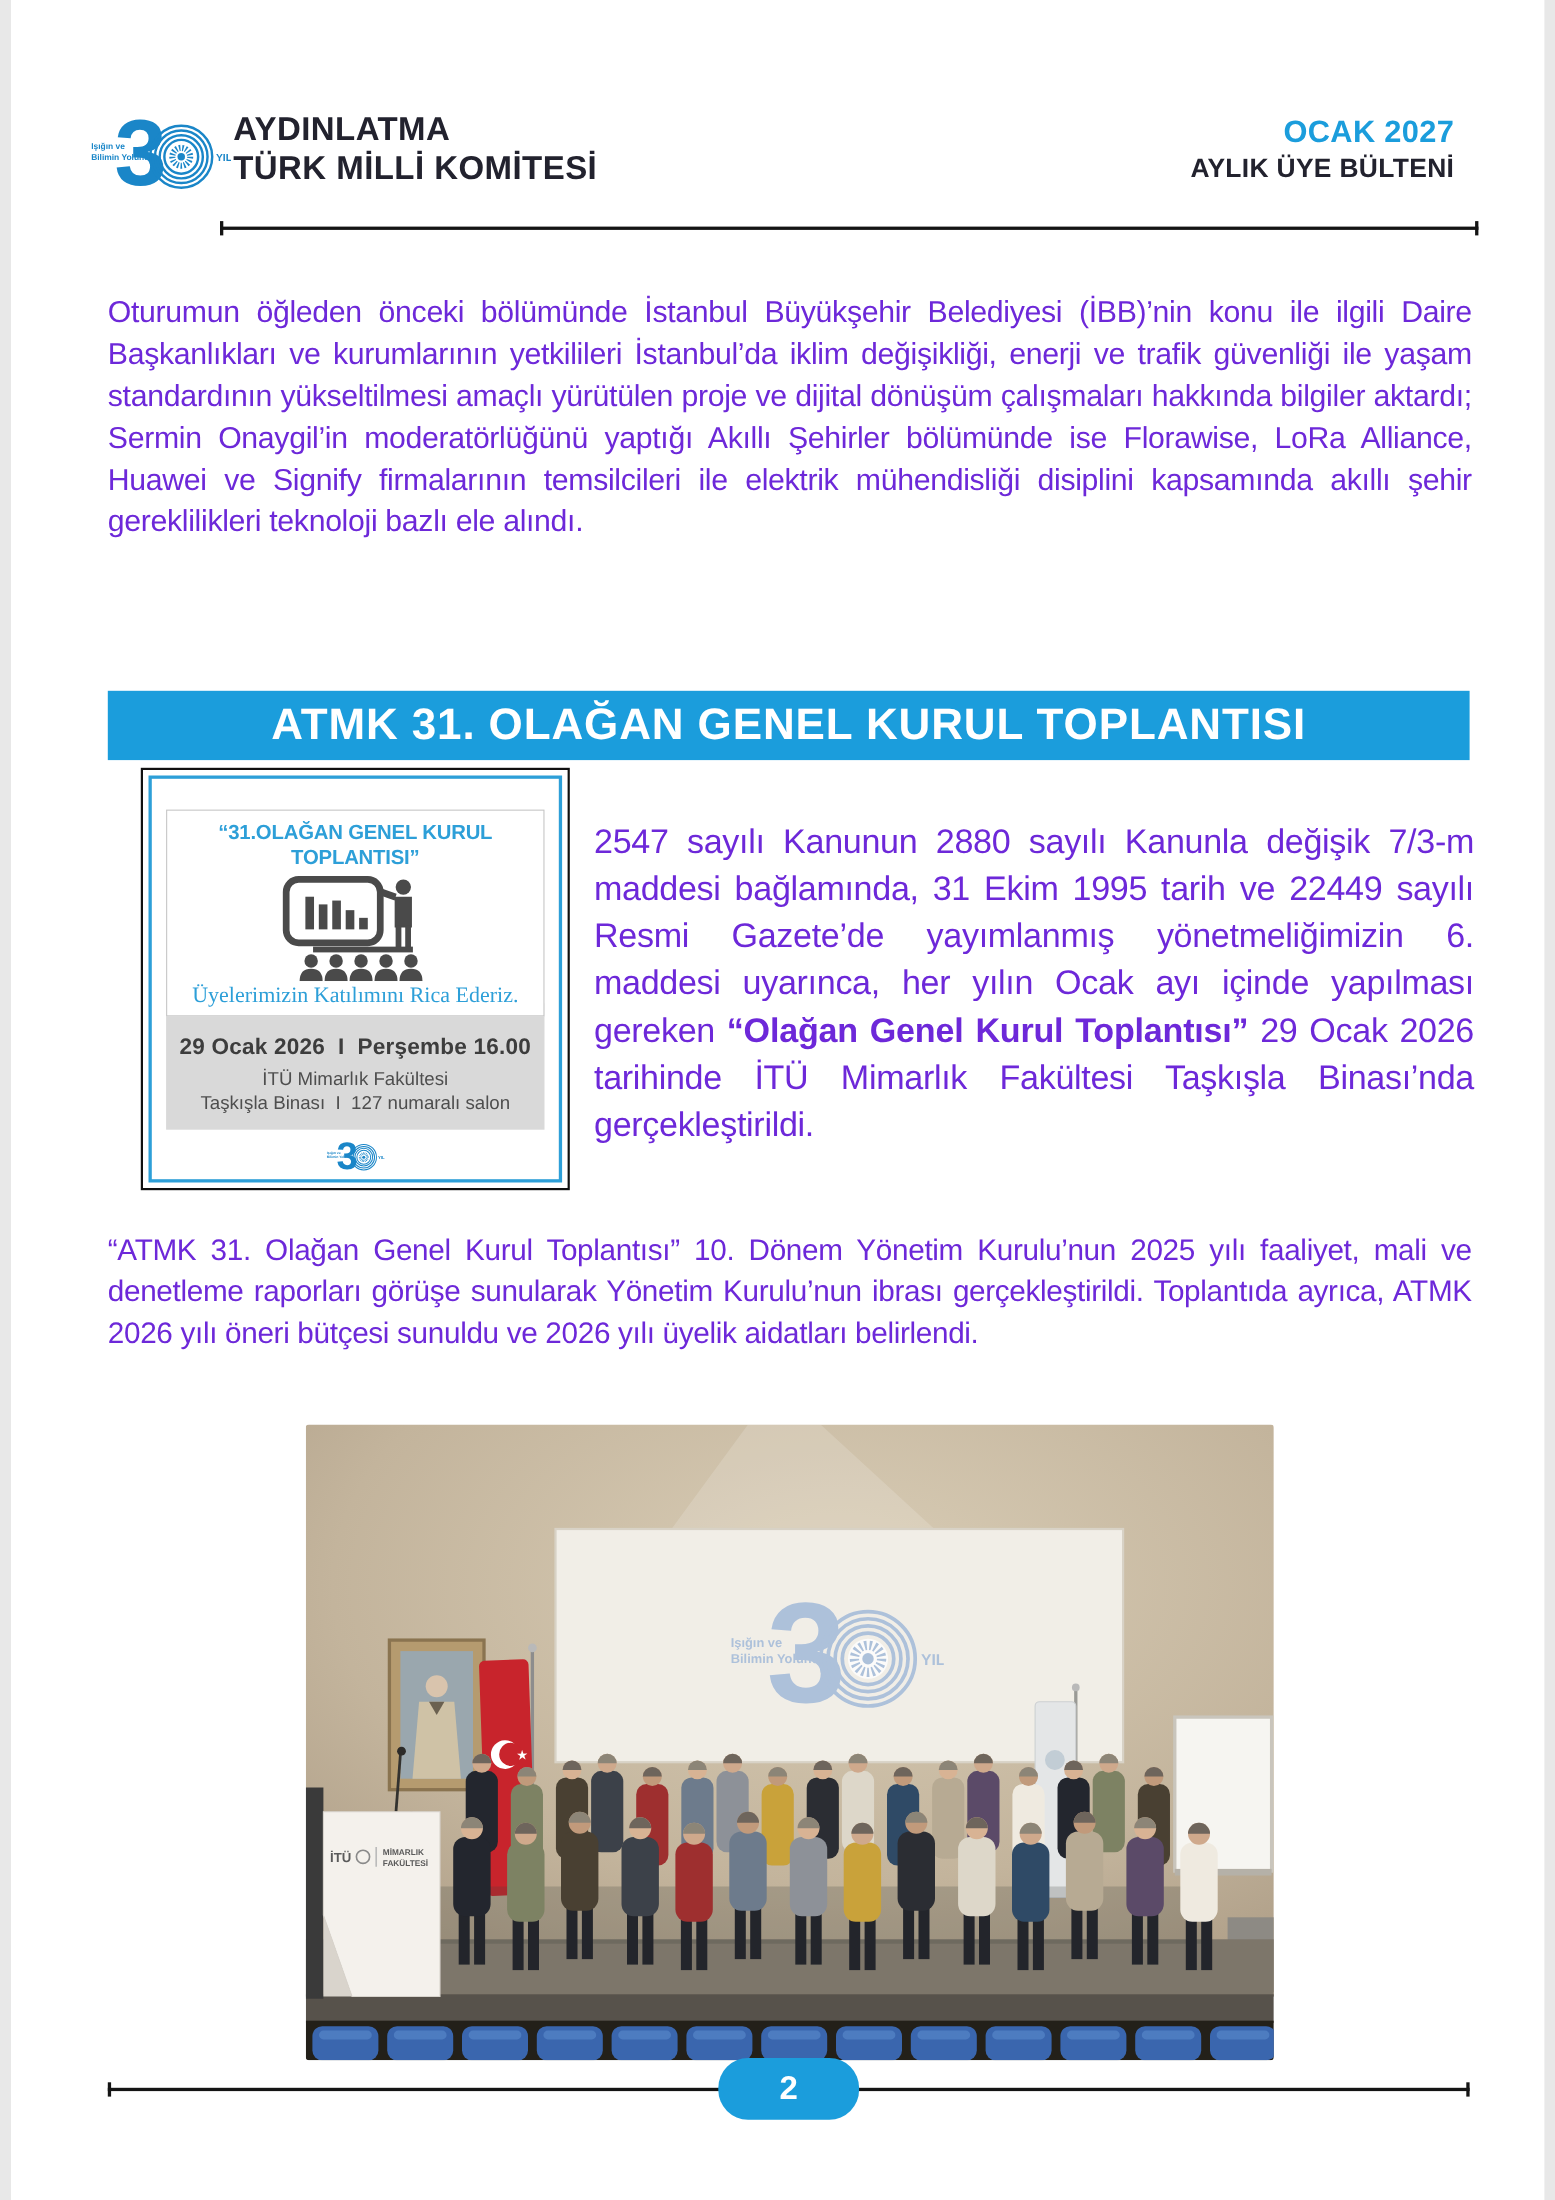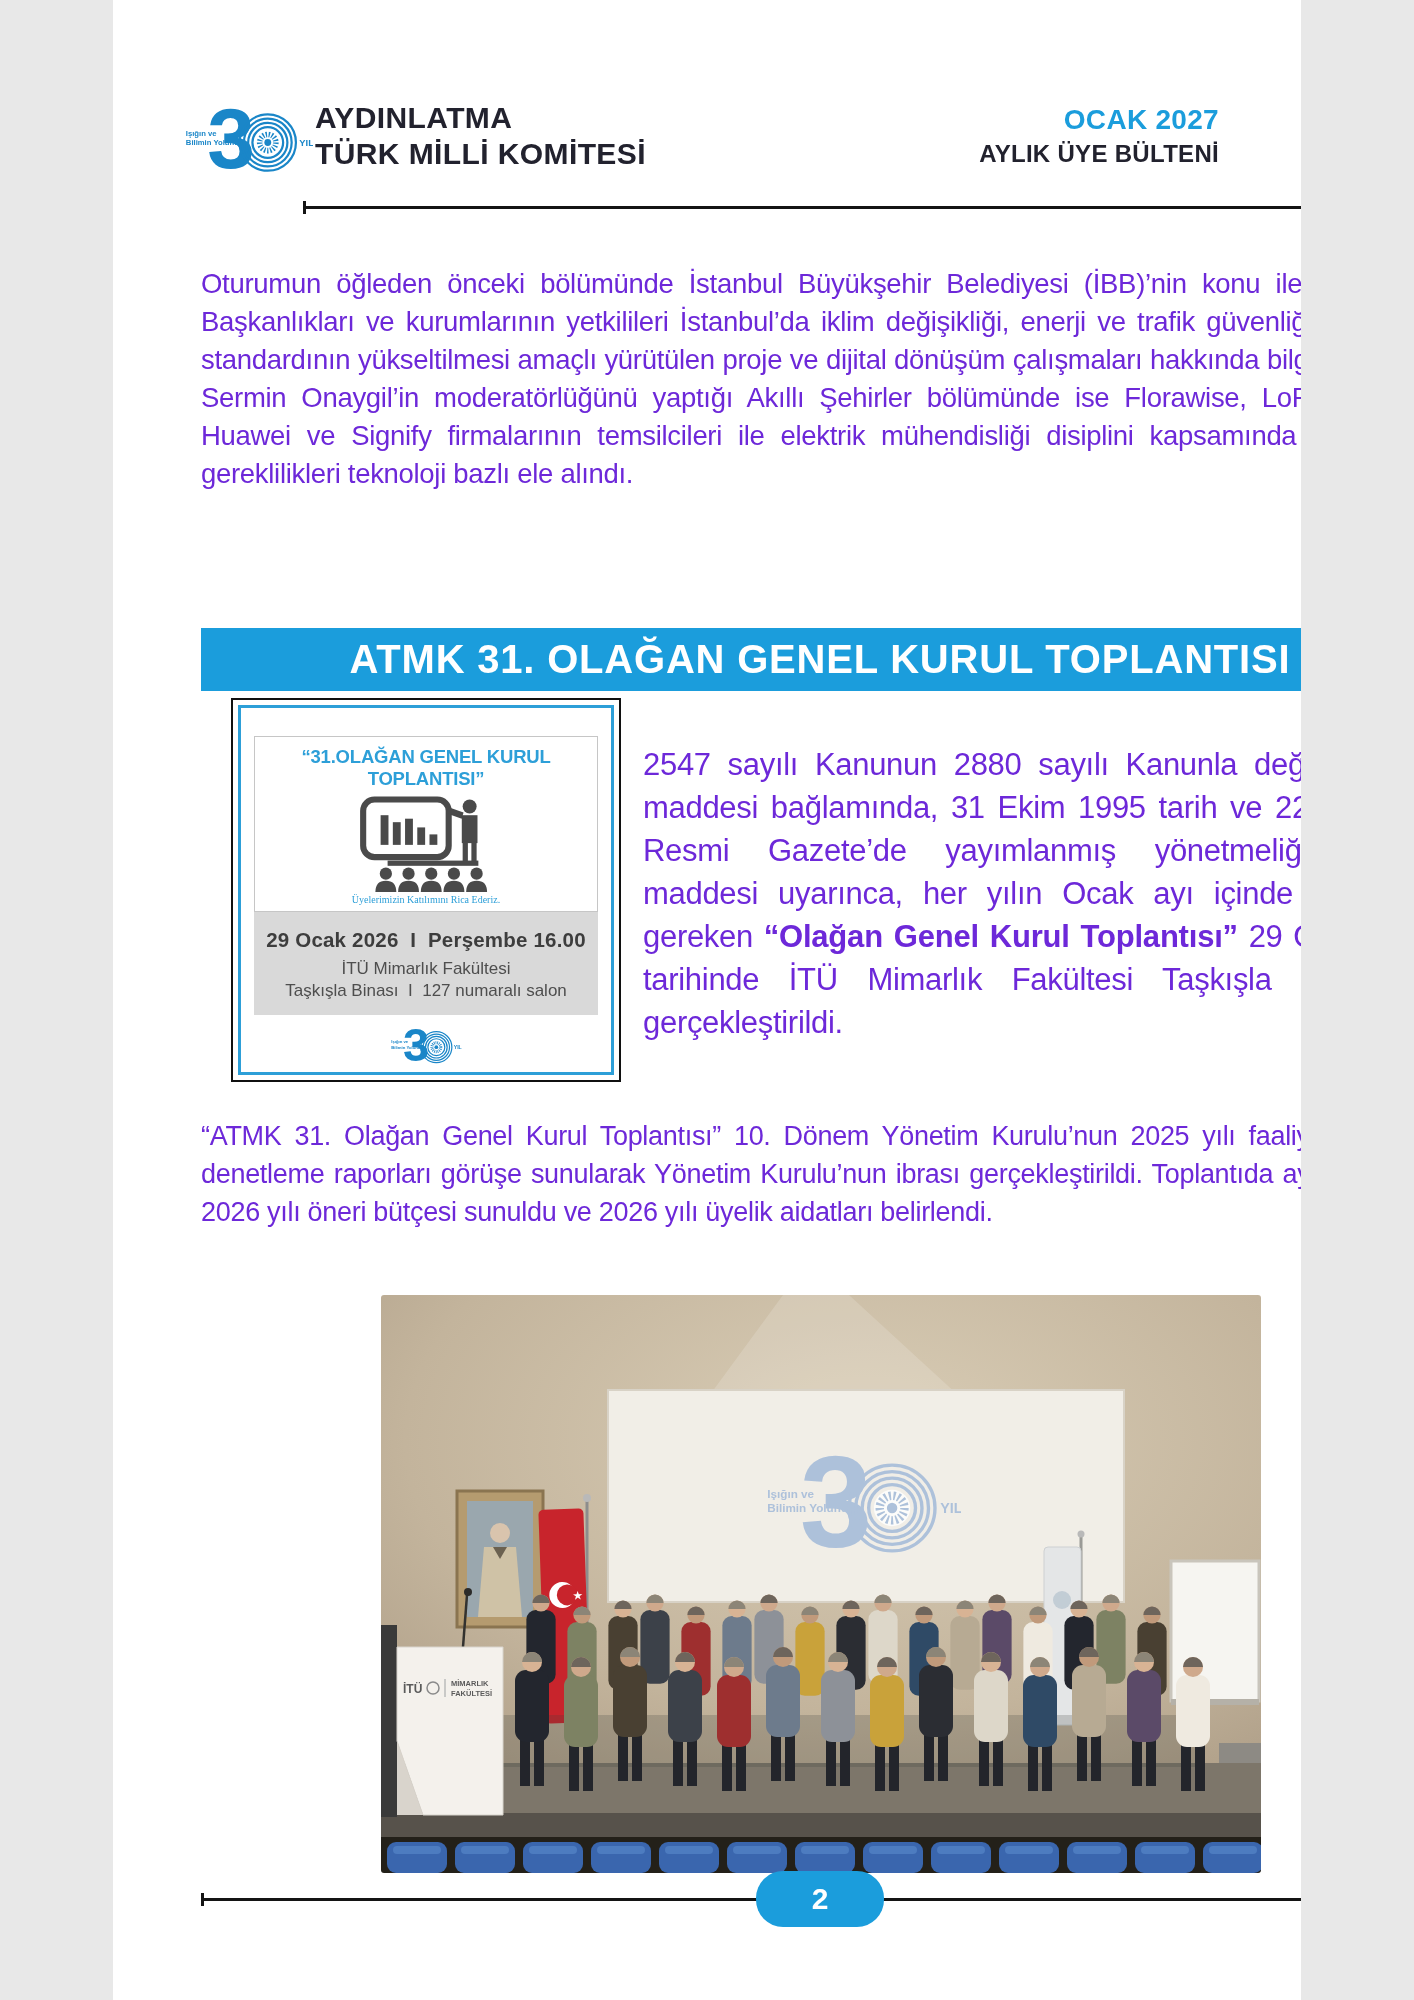--- a/index.html
+++ b/index.html
@@ -1,17 +1,17 @@
 <!DOCTYPE html>
 <html><head>
 <meta charset="utf-8">
 <style>
   html,body{margin:0;padding:0;background:#e8e8e8;}
   .page{
-    position:relative;width:1188px;height:2000px;background:#ffffff;
+    position:relative;width:1394px;height:2000px;background:#ffffff;
     margin:0 auto;overflow:hidden;
     font-family:"Liberation Sans", sans-serif;color:#161616;
   }
   
   .logo-header{position:absolute;left:72px;top:86px;width:128px;height:96px;color:#1a86c8;}
   .org-title{
     position:absolute;left:202px;top:100px;
     font-weight:700;font-size:30px;line-height:36px;color:#22222e;letter-spacing:.4px;
   }
   .header-right{position:absolute;right:82px;top:104px;text-align:right;}
@@ -47,21 +47,21 @@
   .flyer-blue{
     border:3px solid #2d9fd8;height:100%;box-sizing:border-box;
     padding:28px 13px 6px 13px;display:flex;flex-direction:column;background:#fff;
   }
   .flyer-titlebox{
     position:relative;z-index:2;background:#fff;border:1.5px solid #c6c6c6;
     text-align:center;padding:9px 6px 6px 6px;
   }
   .flyer-title{color:#2d9fd8;font-weight:700;font-size:18.5px;letter-spacing:-.2px;}
   .flyer-icon{width:158px;height:96px;color:#4a4a4a;margin:6px auto 2px auto;display:block;}
-  .flyer-invite{font-family:"Liberation Serif", serif;color:#2d9fd8;font-size:10px;margin-top:2px;}
+  .flyer-invite{font-family:"Liberation Serif", serif;color:#2d9fd8;font-size:20px;margin-top:2px;}
   .flyer-gray{
     background:#d9d9d9;margin-top:-12px;padding:28px 6px 14px 6px;text-align:center;z-index:1;
   }
   .flyer-datetime{font-weight:700;font-size:20.5px;color:#3d3d3d;letter-spacing:.2px;}
   .flyer-venue1{font-size:17px;color:#4e4e4e;margin-top:7px;}
   .flyer-venue2{font-size:17px;color:#4e4e4e;margin-top:2px;}
   .flyer-rsvp{font-size:11.5px;color:#4e4e4e;line-height:16px;margin-top:18px;}
   .flyer-logo{display:block;margin:4px auto 0 auto;width:86px;height:58px;color:#1a86c8;}
   
   .photo{position:absolute;left:268px;top:1295px;width:880px;height:578px;border-radius:3px;overflow:hidden;}

